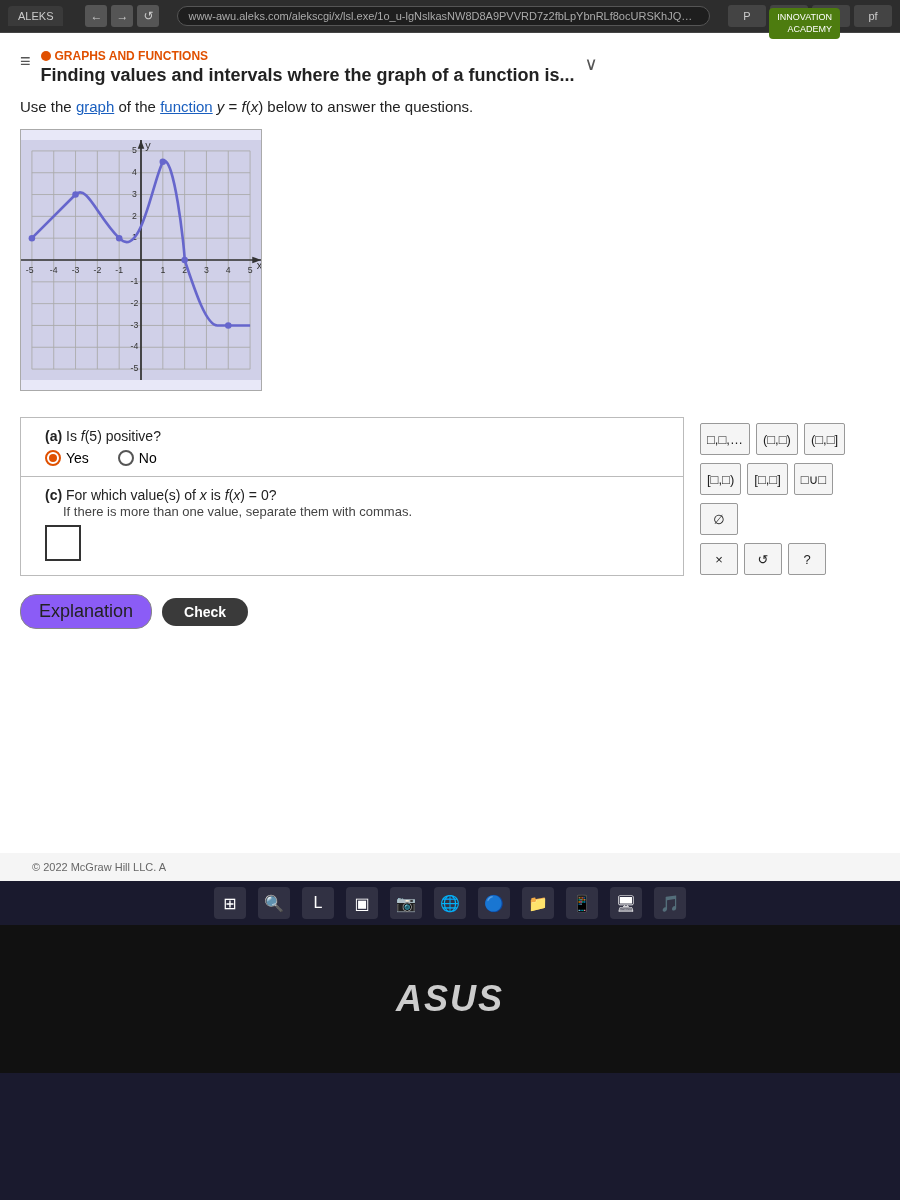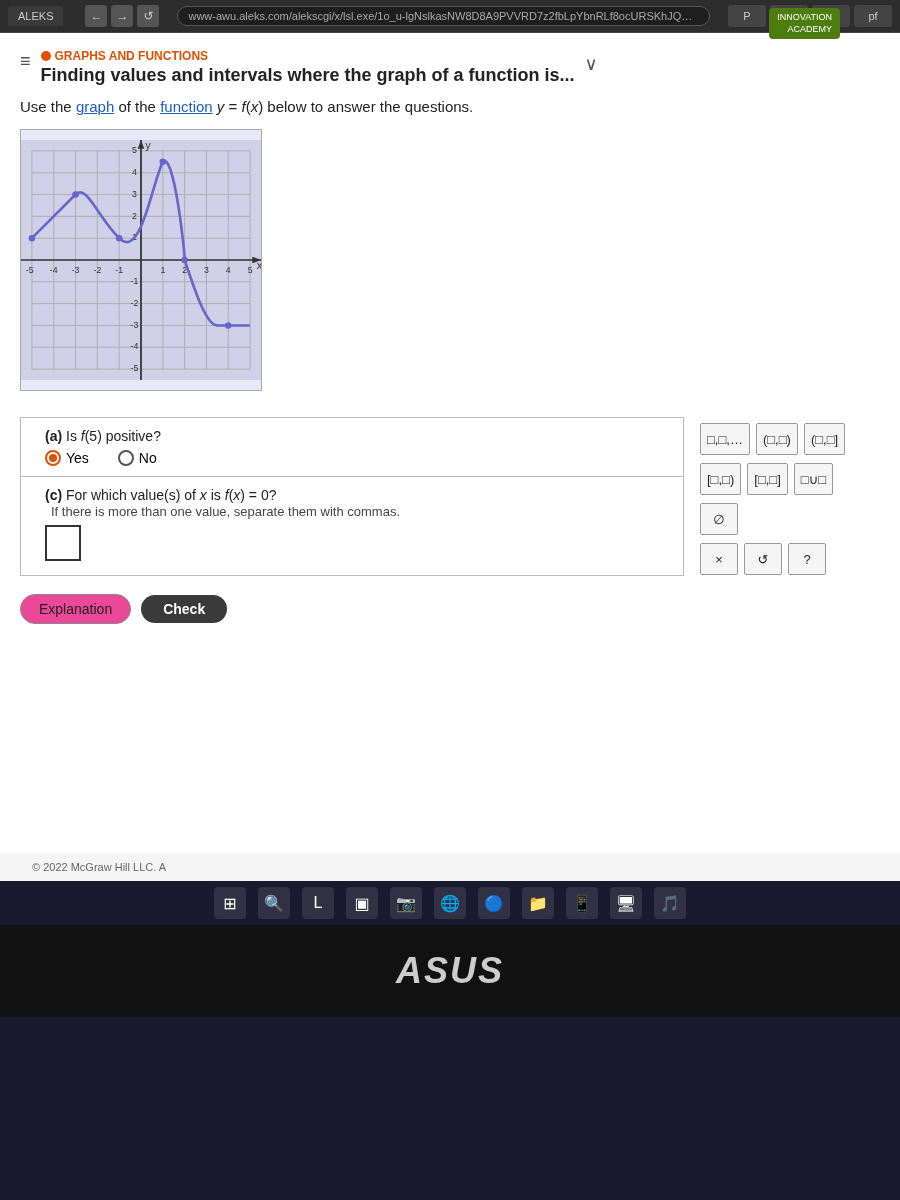--- a/index.html
+++ b/index.html
@@ -242,25 +242,25 @@
     }
 
     
     .bottom-buttons {
       display: flex;
       gap: 10px;
       margin-top: 18px;
       align-items: center;
     }
     .btn-explanation {
-      background: #ec4899;
+      background: #8b5cf6;
       border: 1px solid #888;
       border-radius: 16px;
       padding: 6px 18px;
-      font-size: 14px;
+      font-size: 18px;
       cursor: pointer;
       color: #222;
     }
     .btn-check {
       background: #3a3a3a;
       border: none;
       border-radius: 16px;
       padding: 6px 22px;
       font-size: 14px;
       cursor: pointer;
@@ -293,21 +293,21 @@
       border-radius: 4px;
       display:flex;align-items:center;justify-content:center;
       color: #fff;
       font-size: 16px;
       cursor:pointer;
     }
 
     
     .asus-area {
       background: #111;
-      height: 92px;
+      height: 148px;
       display: flex;
       align-items: center;
       justify-content: center;
     }
     .asus-logo {
       color: #ccc;
       font-size: 36px;
       font-weight: bold;
       font-style: italic;
       letter-spacing: 2px;
@@ -468,21 +468,21 @@
               <span>No</span>
             </label>
           </div>
         </div>
 
 
         <div class="question-block">
           <div class="question-text">
             <strong>(c)</strong>
             For which value(s) of <em>x</em> is <em>f</em>(<em>x</em>) = 0?<br>
-            <span style="margin-left:6px;font-size:13px;color:#444;">If there is more than one value, separate them with commas.</span>
+            <span style="margin-left:18px;font-size:13px;color:#444;">If there is more than one value, separate them with commas.</span>
           </div>
           <div class="answer-input"></div>
         </div>
 
       </div>
 
       <div class="symbol-panel">
         <div class="symbol-row">
           <button class="sym-btn">□,□,…</button>
           <button class="sym-btn">(□,□)</button>

